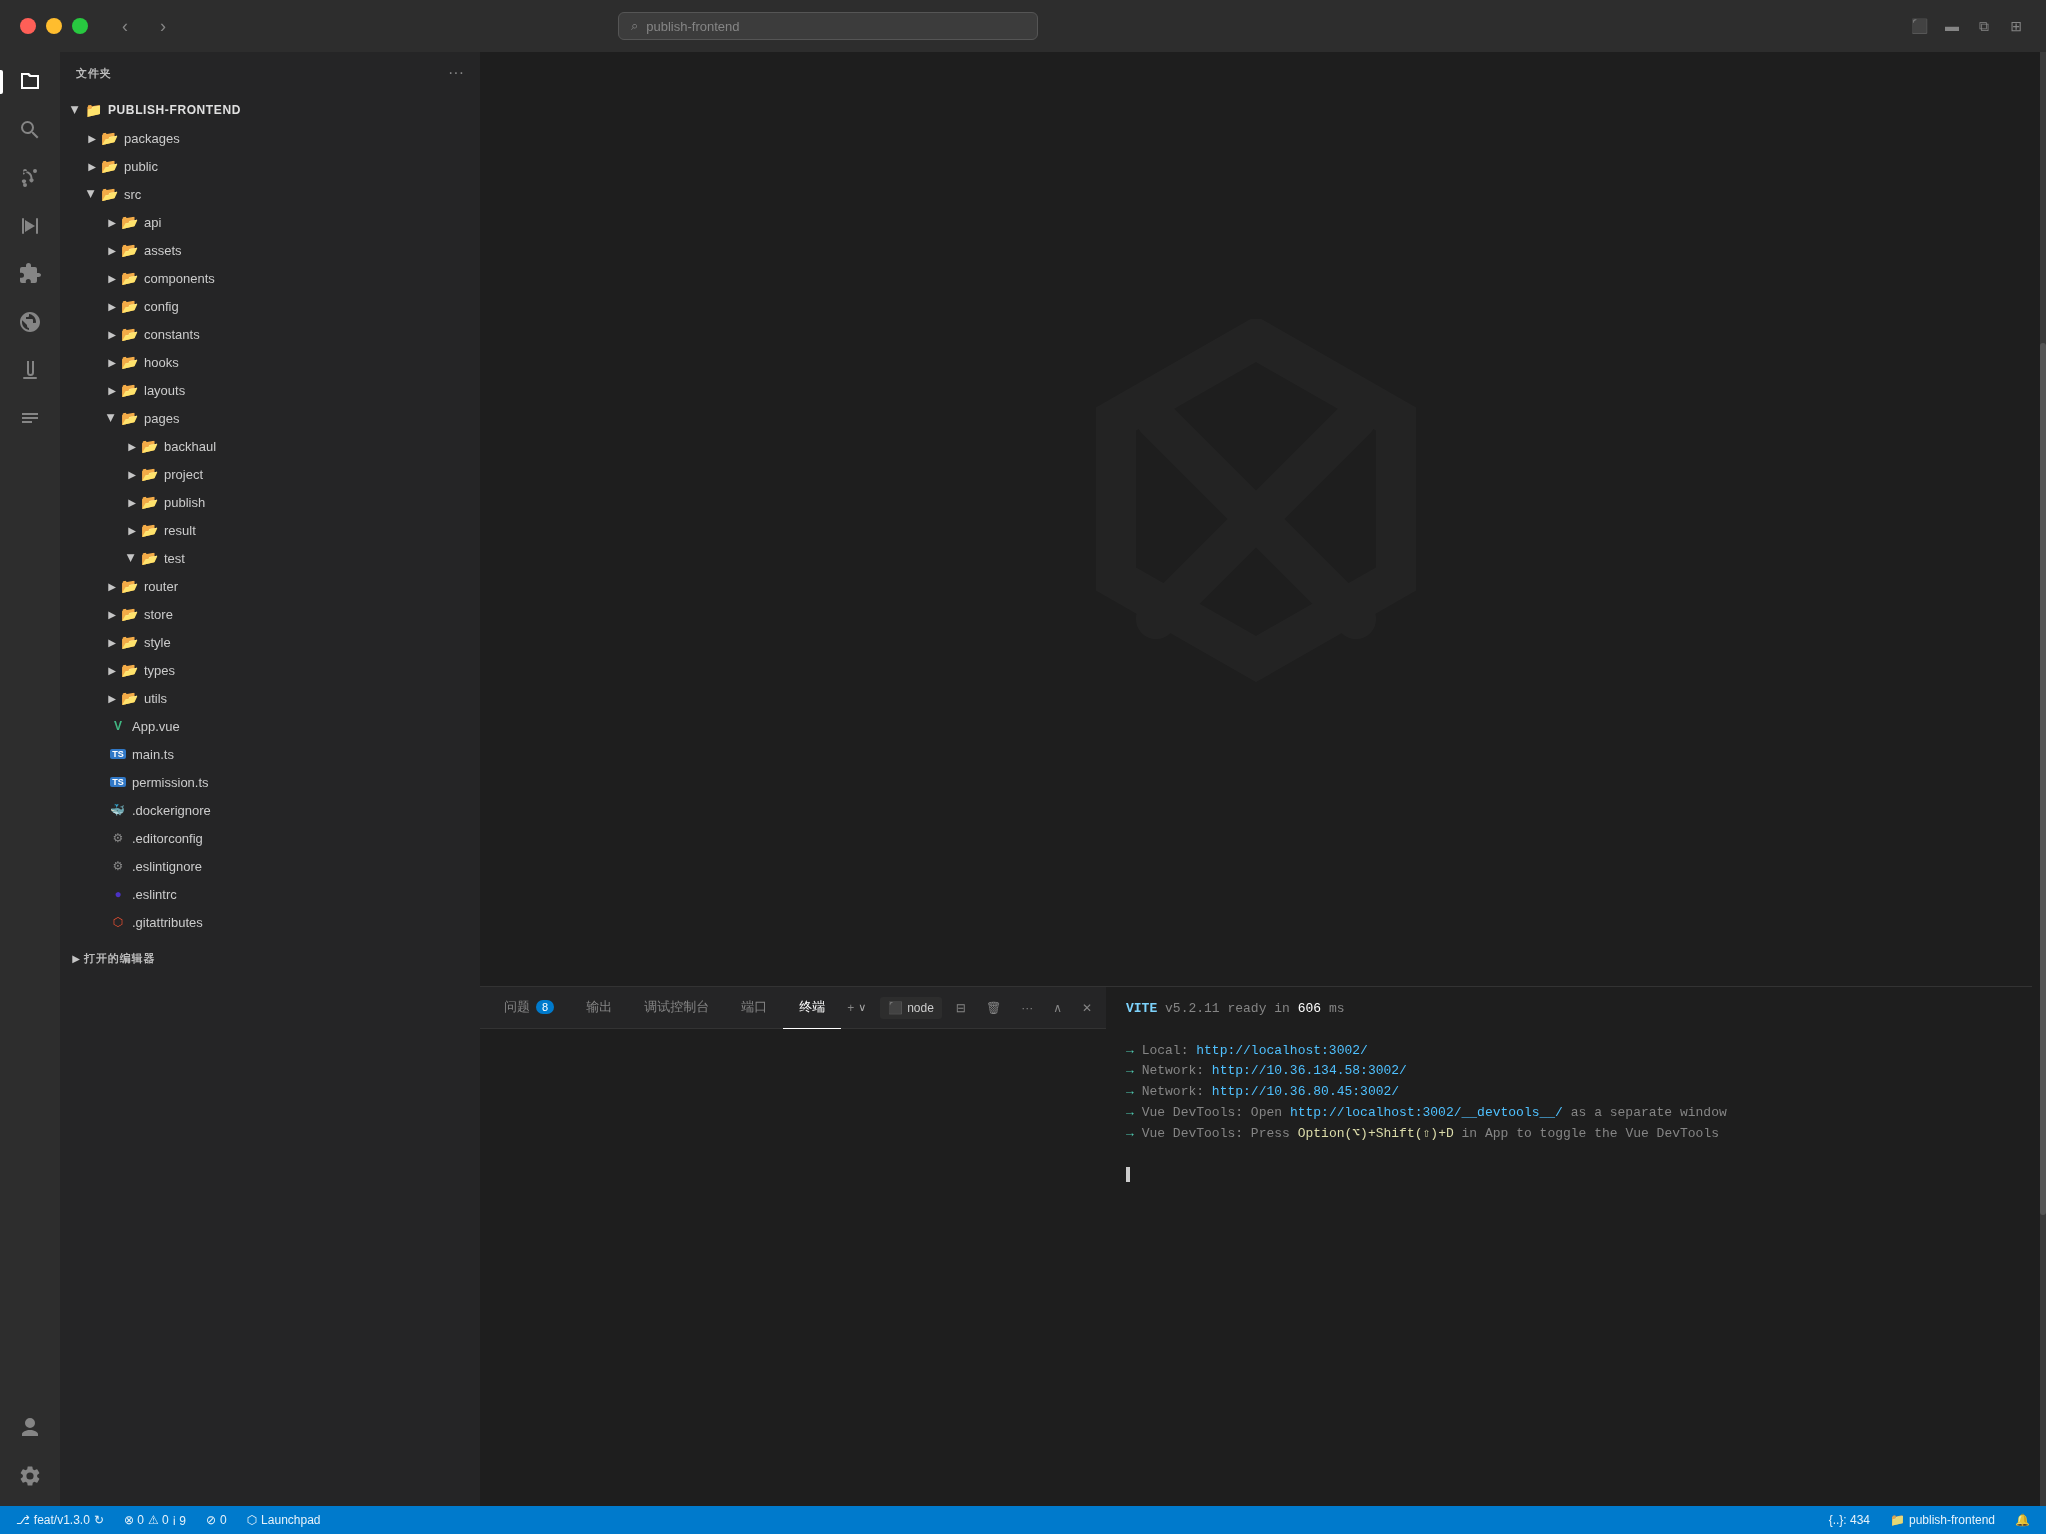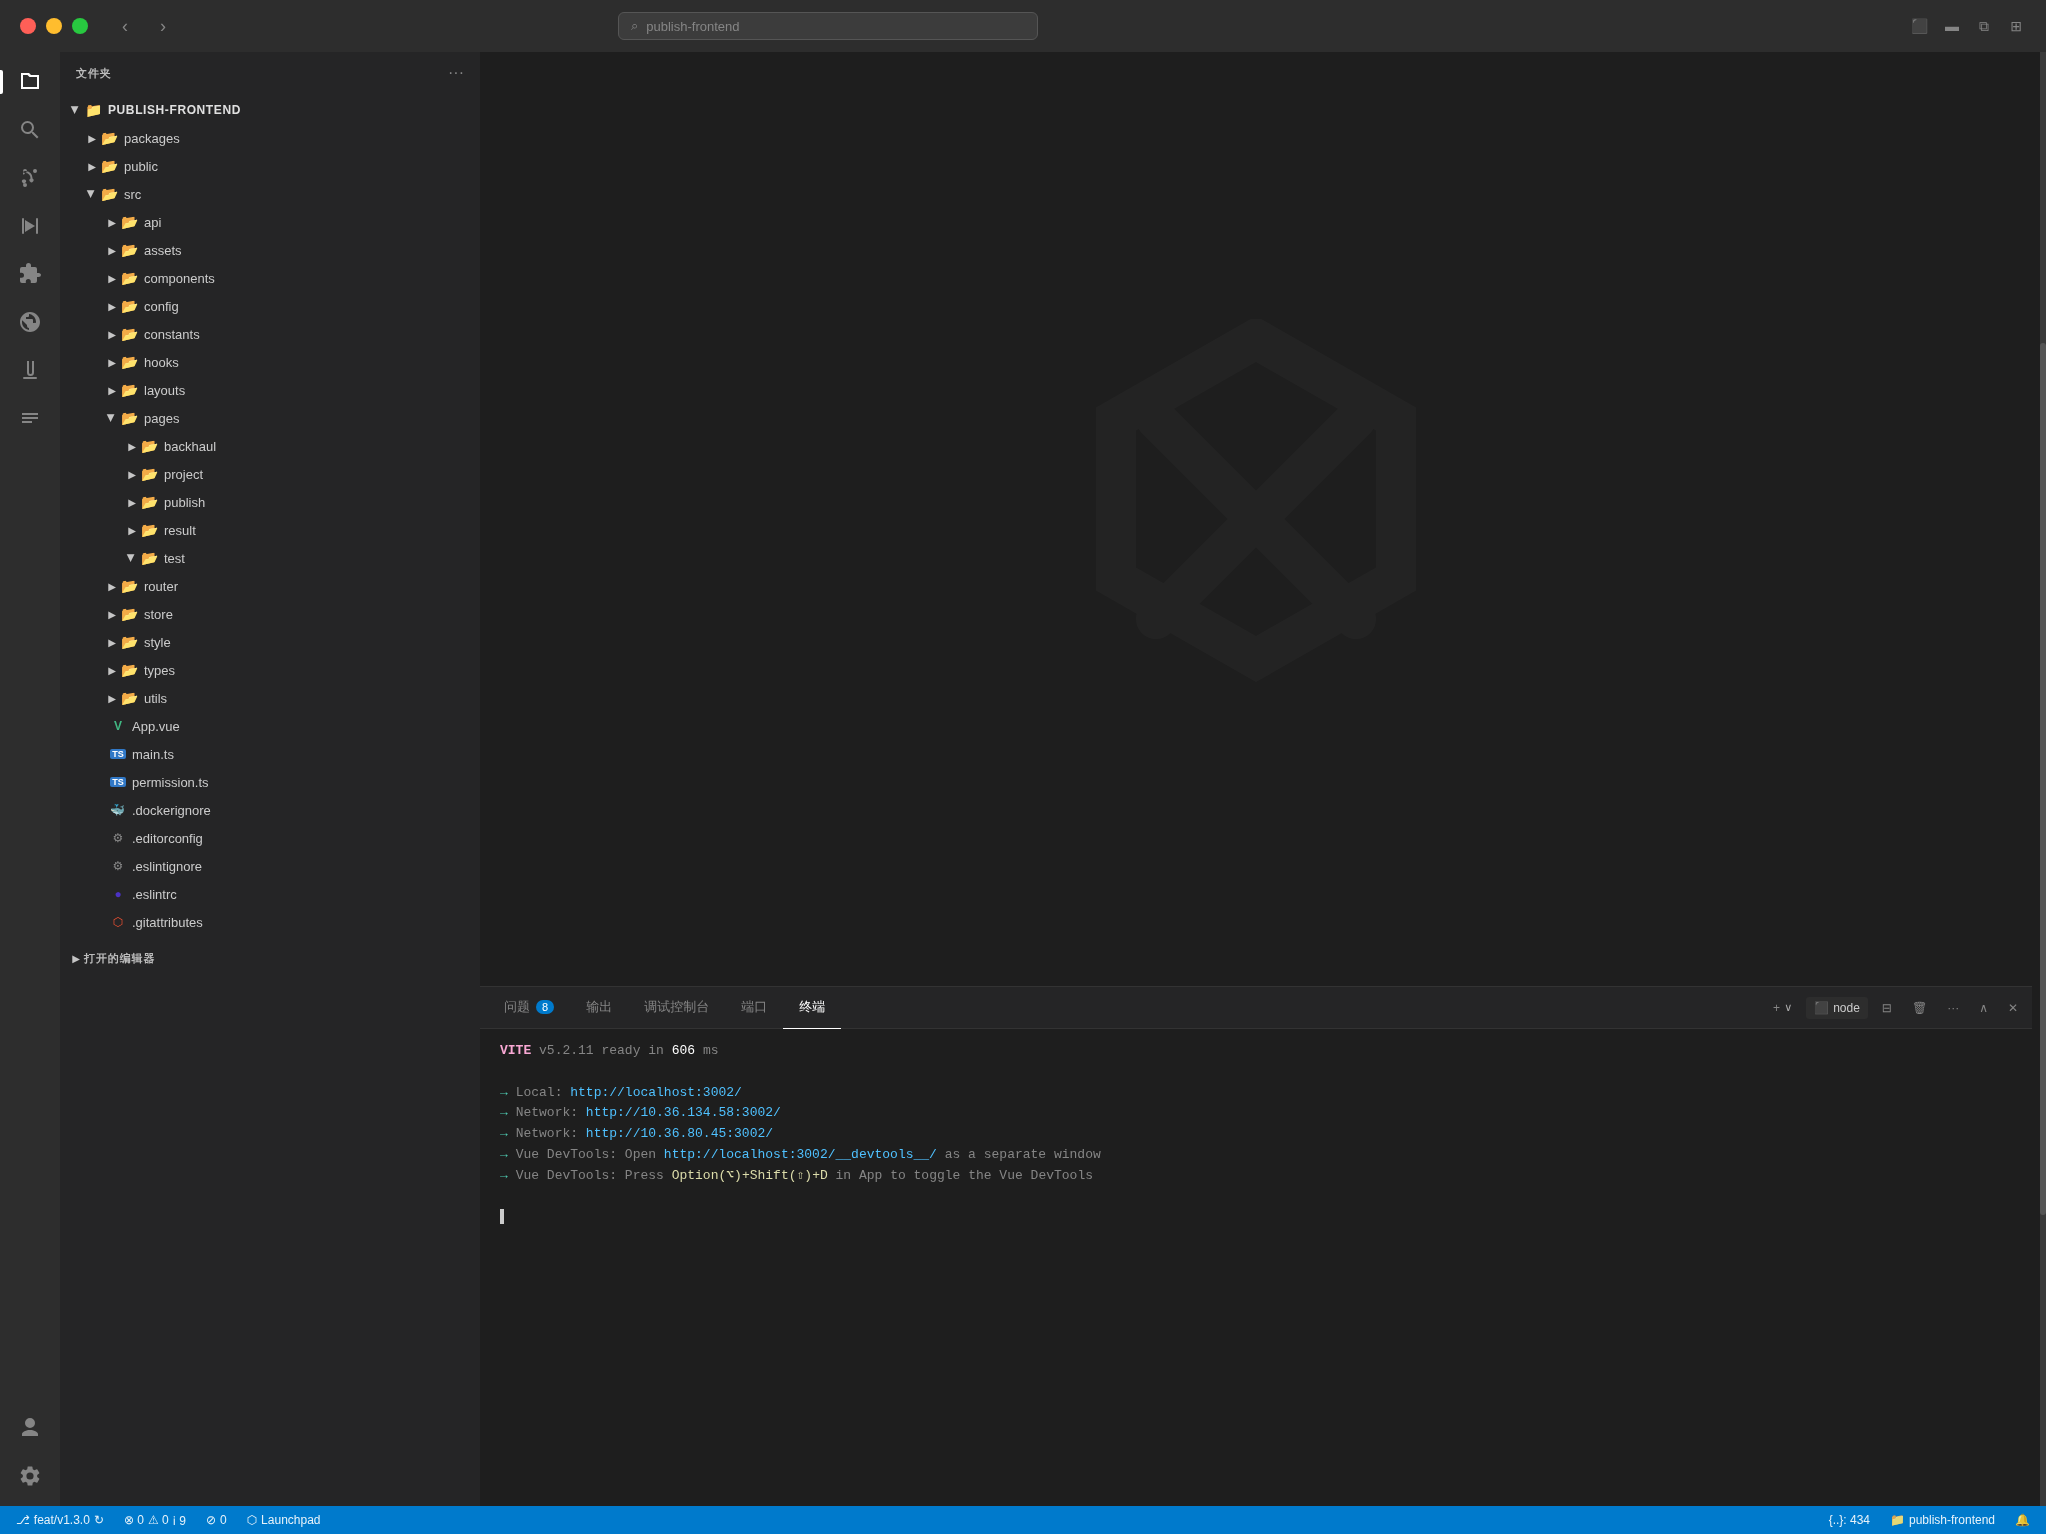--- a/index.html
+++ b/index.html
@@ -217,21 +217,21 @@
       background: #1e1e1e;
       position: relative;
     }
 
     
     .terminal-panel {
       height: 520px;
       background: #1e1e1e;
       border-top: 1px solid #333;
       display: flex;
-      flex-direction: column;
+      flex-direction: row;
       flex-shrink: 0;
     }
 
     .terminal-tabs {
       height: 42px;
       background: #252526;
       display: flex;
       align-items: center;
       padding: 0 8px;
       gap: 0;
@@ -293,21 +293,21 @@
       line-height: 1.6;
       overflow-y: auto;
       color: #cccccc;
     }
     .terminal-content::-webkit-scrollbar { width: 6px; }
     .terminal-content::-webkit-scrollbar-thumb { background: #424242; border-radius: 3px; }
     .t-yellow { color: #dcdcaa; }
     .t-white { color: #ffffff; }
     .t-dim { color: #858585; }
     .t-arrow { color: #4ec9b0; }
-    .t-bold-green { color: #f9a8d4; font-weight: bold; }
+    .t-bold-green { color: #7dd3fc; font-weight: bold; }
     .t-link { color: #4fc1ff; }
 
     
     .status-bar {
       height: 28px;
       background: #007acc;
       display: flex;
       align-items: center;
       padding: 0 10px;
       gap: 8px;

